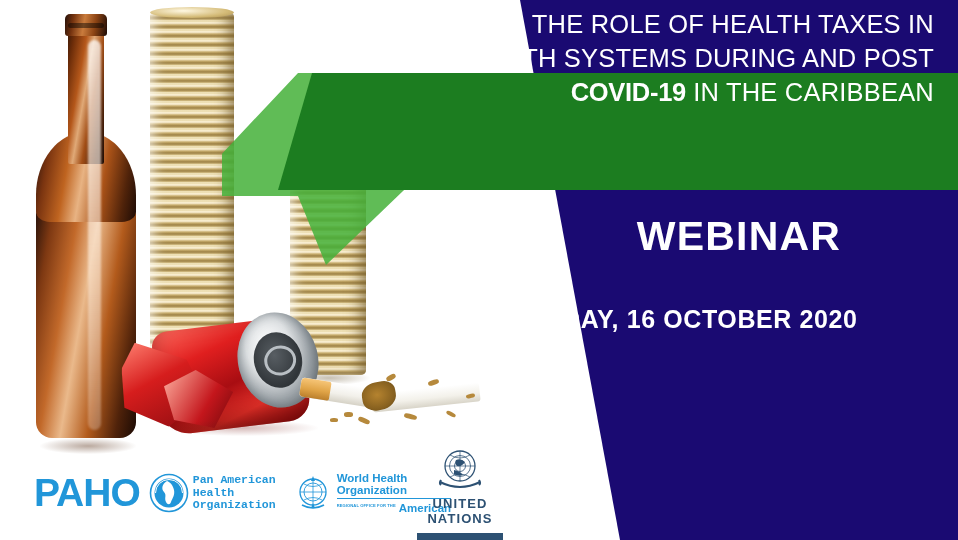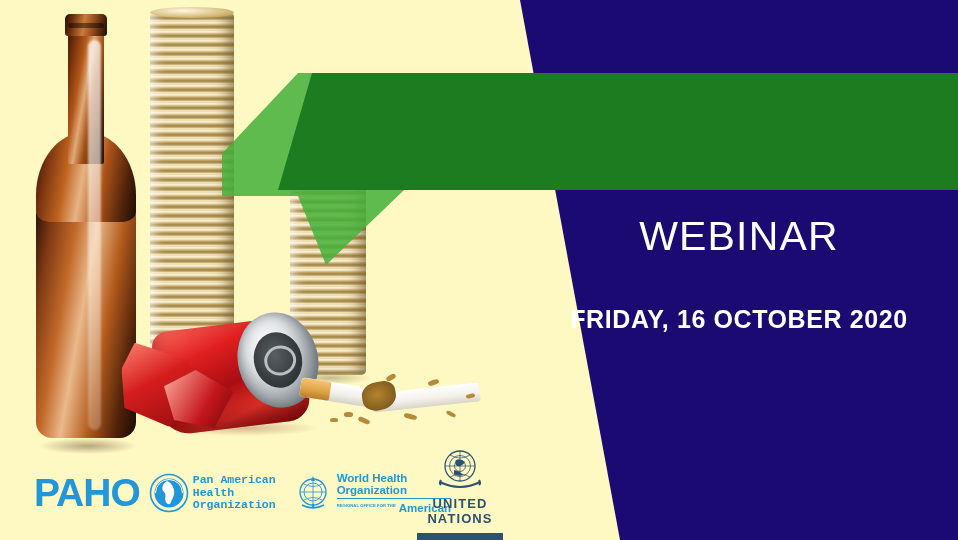--- a/index.html
+++ b/index.html
@@ -17,21 +17,21 @@
     height: 540px;
     overflow: hidden;
     background: #1a0a72;
   }
 
   
   .photo-panel {
     position: absolute;
     left: 0; top: 0;
     width: 620px; height: 540px;
-    background: #fef9c3;
+    background: #ffffff;
     clip-path: polygon(0 0, 520px 0, 620px 540px, 0 540px);
   }
 
   
   .bottle {
     position: absolute;
     left: 30px; top: 14px;
     width: 112px; height: 424px;
   }
   .bottle-neck {
@@ -243,28 +243,27 @@
   }
 
   
   .webinar {
     position: absolute;
     left: 520px; top: 213px;
     width: 438px;
     text-align: center;
     color: #ffffff;
     font-size: 41px;
-    font-weight: 400;
+    font-weight: 700;
     letter-spacing: 1.2px;
   }
   .event-date {
     position: absolute;
     left: 520px; top: 305px;
     width: 438px;
-    text-align: center;
     color: #ffffff;
     font-size: 25px;
     font-weight: 600;
     letter-spacing: .6px;
   }
   .event-time {
     position: absolute;
     left: 520px; top: 368px;
     width: 438px;
     text-align: center;
@@ -457,17 +456,24 @@
       </svg>
       <div class="un-name">UNITED NATIONS</div>
       <div class="eclac-box">ECLAC</div>
     </div>
 
   </div>
 
   <div class="arrow"></div>
 
   <div class="banner"></div>
+  <div class="banner-text">
+    <div>THE ROLE OF HEALTH TAXES IN</div>
+    <div>HEALTH SYSTEMS DURING AND POST</div>
+    <div>
+      <span class="covid">COVID-19</span><span> IN THE CARIBBEAN</span>
+    </div>
+  </div>
 
   <div class="webinar">WEBINAR</div>
   <div class="event-date">FRIDAY, 16 OCTOBER 2020</div>
 
 </div>
 
 </body></html>

